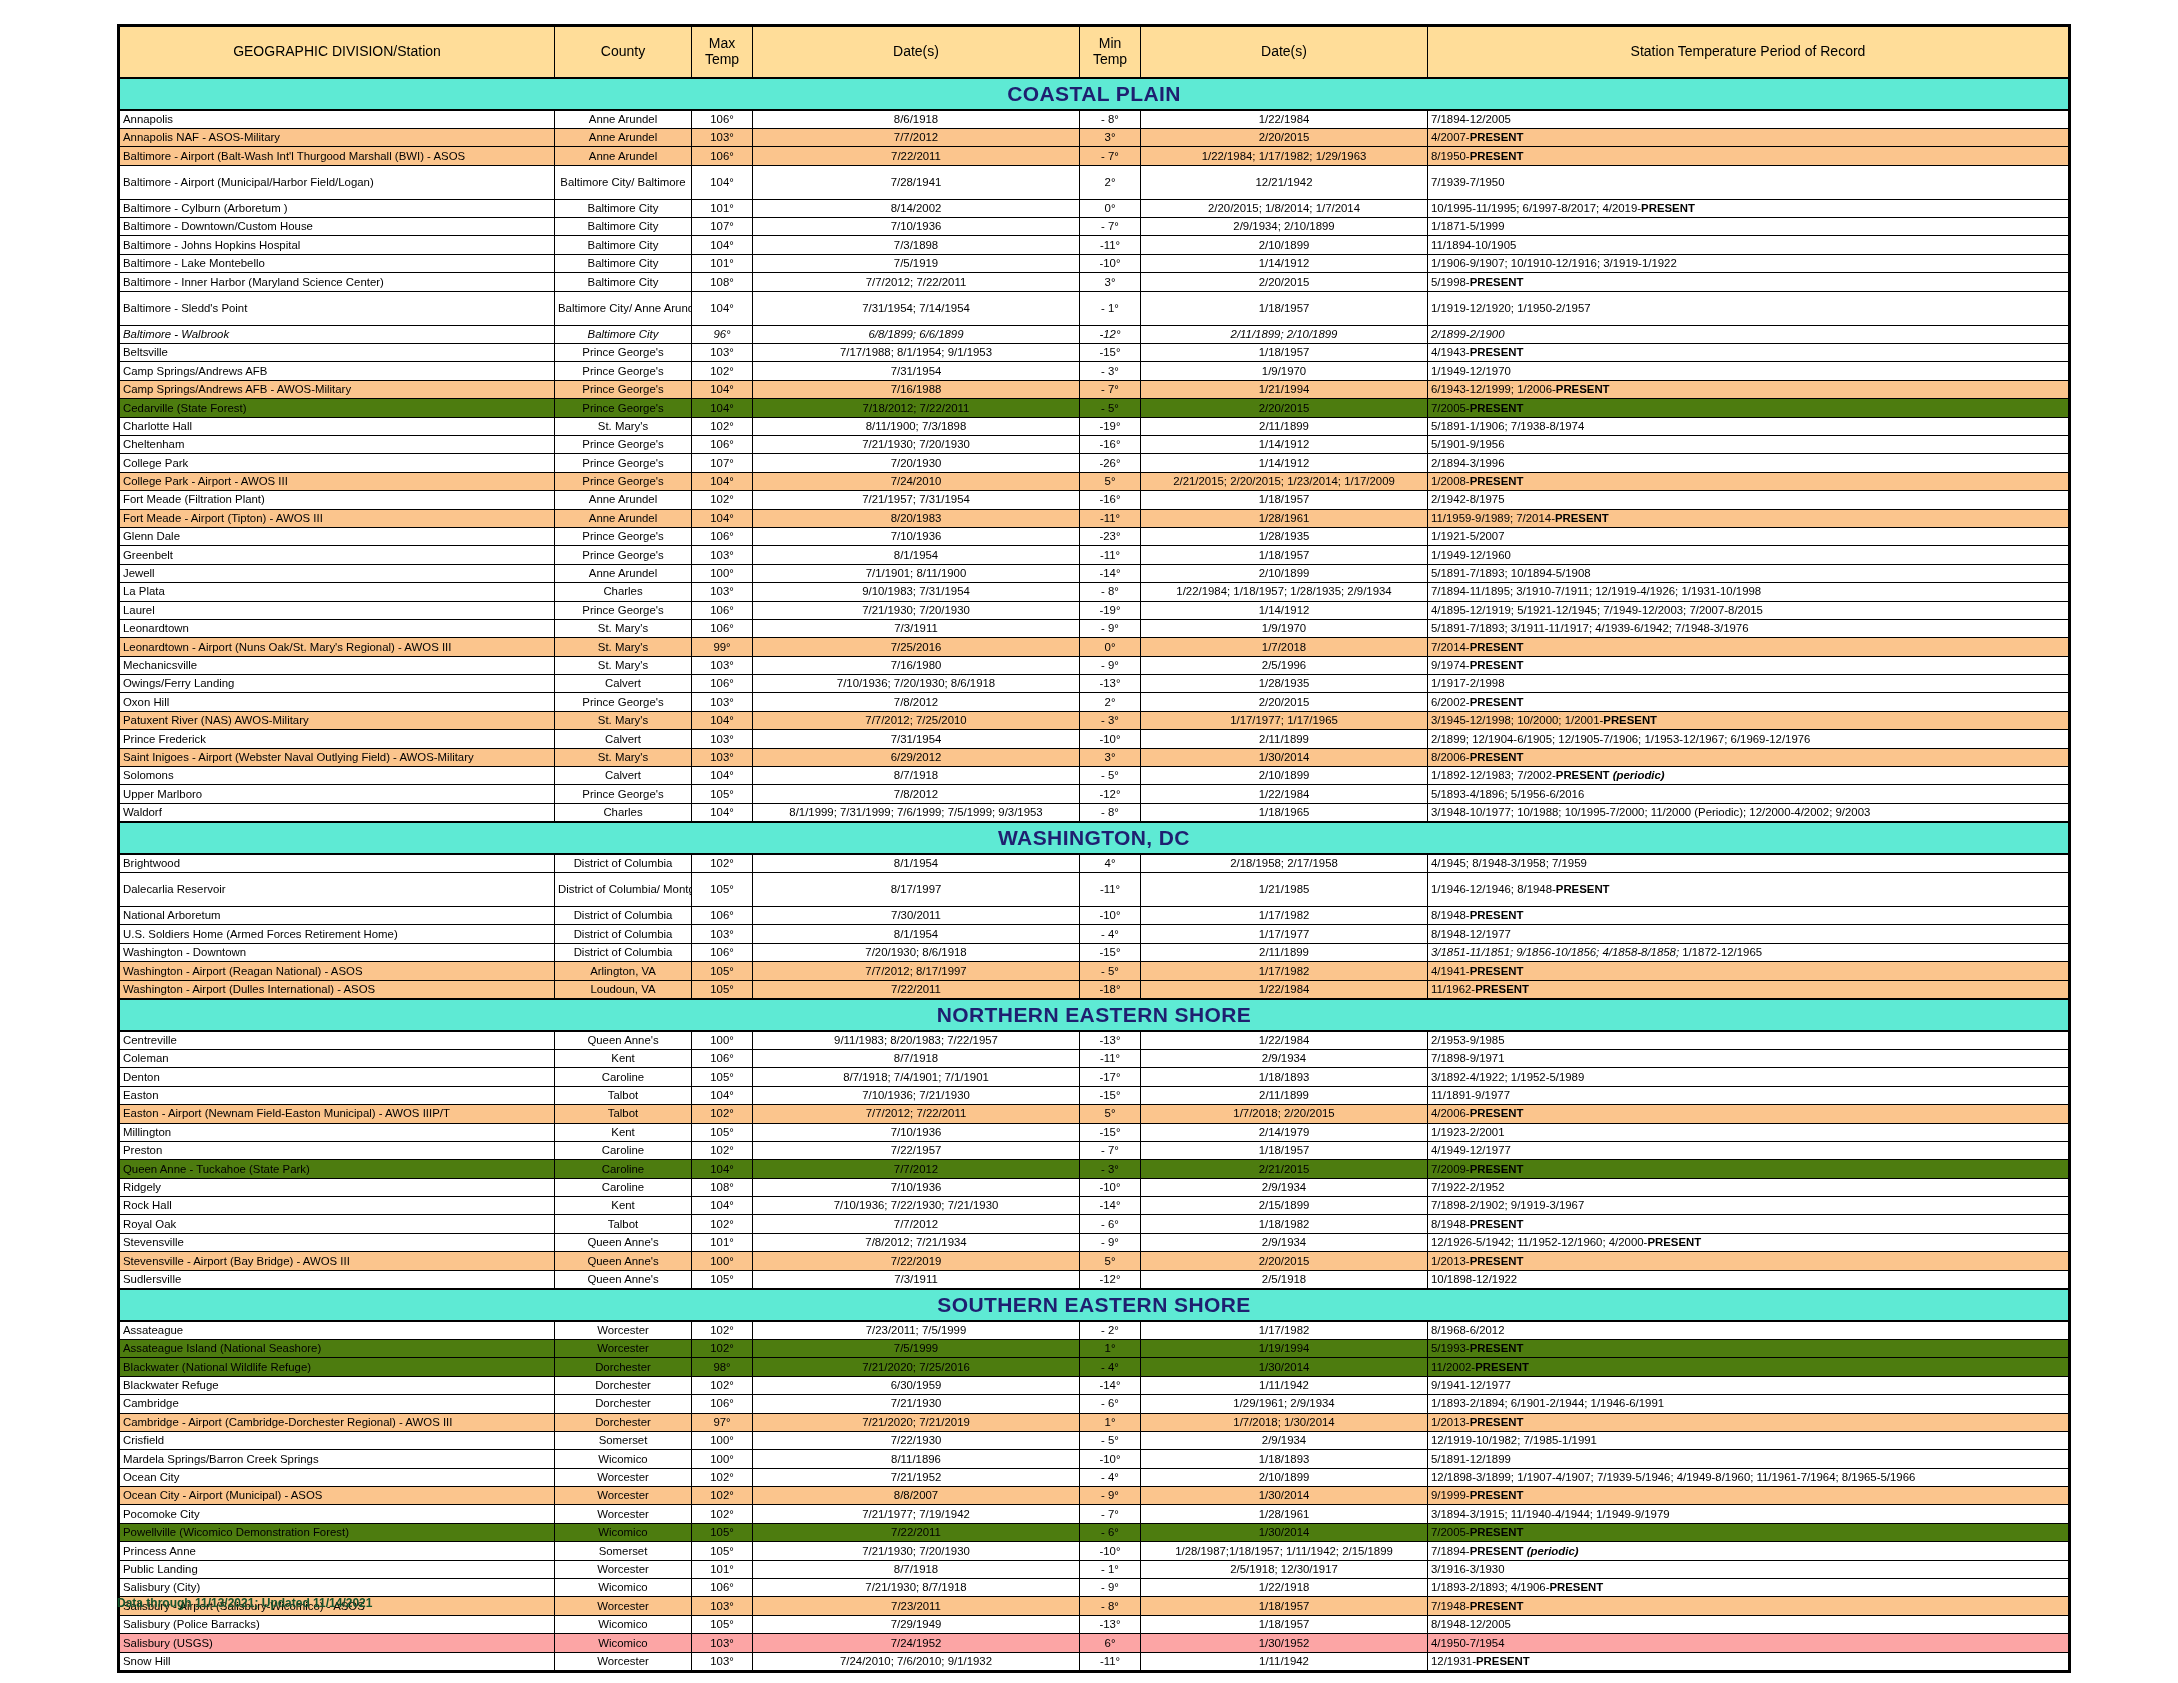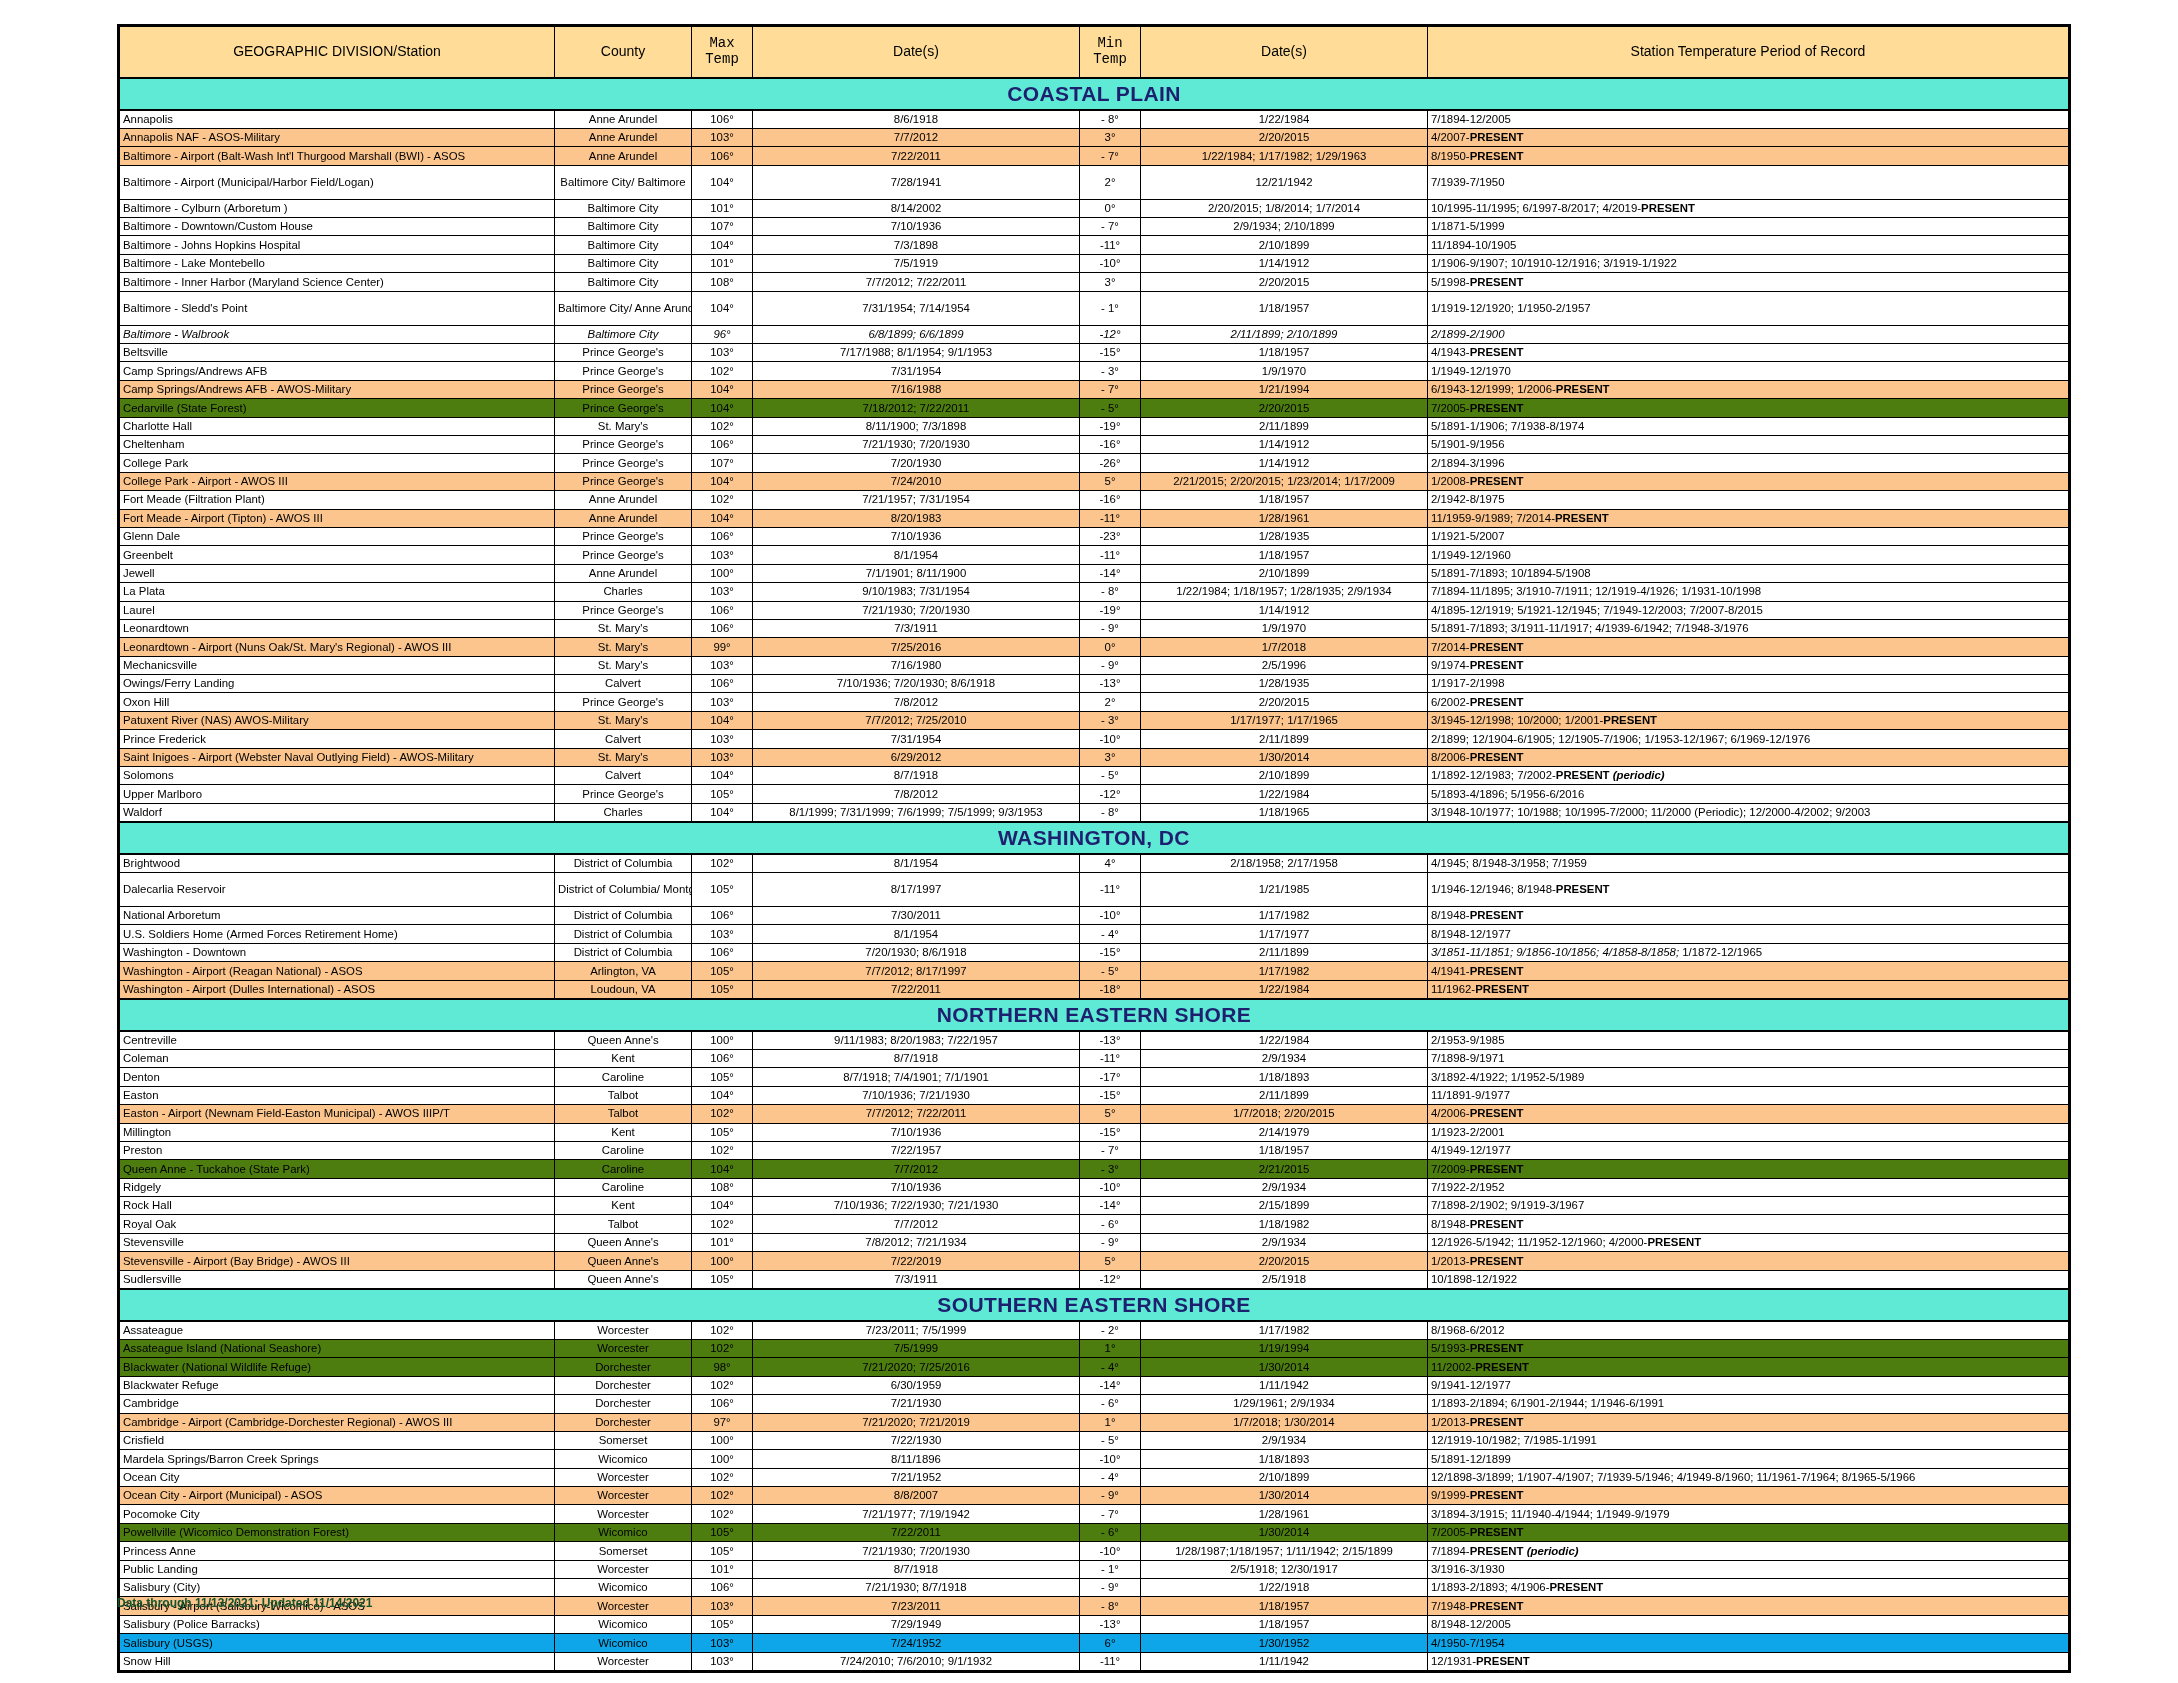--- a/index.html
+++ b/index.html
@@ -37,21 +37,21 @@
   }
   table.rec thead th{
     background:#ffdd99;
     text-align:center;
     font-weight:normal;
     font-size:14px;
     padding:5px 3px;
     border:1.5px solid #000;
     height:40px;
   }
-  th.hdr-small{font-size:13px;line-height:1.05;font-family:Liberation Mono, monospace;}
+  th.hdr-small{font-size:13px;line-height:1.05;}
 
   tr.region td{
     background:#5eead4;
     text-align:center;
     font-size:21px;
     font-weight:bold;
     color:#1f1f70;
     letter-spacing:0.4px;
     padding:3px 0;
     border-top:2.5px solid #000;
@@ -63,21 +63,21 @@
   td.temp{text-align:center;}
   td.dates{text-align:center;}
   td.por{text-align:left;padding-left:4px;}
 
   tr.tall td{height:31px;}
   tr.norm td{height:15.4px;}
 
   
   tr.fill-orange td{background:#fbc58d;}
   tr.fill-blue td{background:#4d7c0f;}
-  tr.fill-gray td{background:#0ea5e9;margin-left:13px;}
+  tr.fill-gray td{background:#fca5a5;margin-left:13px;}
   tr.fill-white td{background:#ffffff;}
 
   
   tr.fill-orange td, tr.fill-blue td, tr.fill-gray td{
     border-top:1.5px solid #000;border-bottom:1.5px solid #000;
   }
 
   .ital{font-style:italic;border-radius:7px;}
   b{font-weight:bold;}
 

